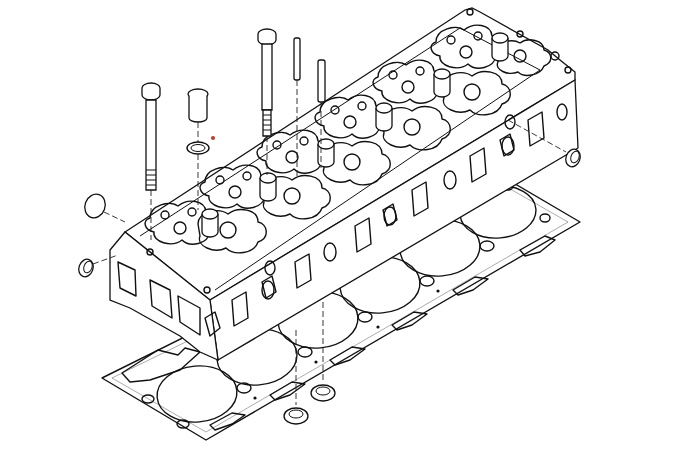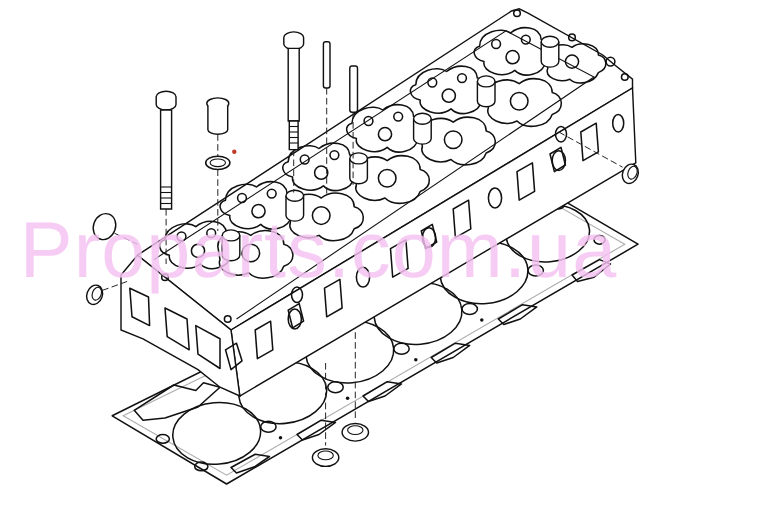--- a/index.html
+++ b/index.html
@@ -221,14 +221,13 @@
       <ellipse class="thin" cx="88" cy="267" rx="4" ry="6" transform="rotate(20 88 267)"></ellipse>
       <line class="dash" x1="93" y1="264" x2="118" y2="255"></line>
     </g>
     <g>
       <ellipse class="wf" cx="573" cy="158" rx="7" ry="9" transform="rotate(20 573 158)"></ellipse>
       <ellipse class="thin" cx="575" cy="157" rx="4" ry="6" transform="rotate(20 575 157)"></ellipse>
       <line class="dash" x1="508" y1="120" x2="566" y2="152"></line>
     </g>
   </svg>
 
-  <div class="watermark" style="color: rgb(245, 194, 242);">Proparts.com.ua</div>
 </div>
 
 </body></html>

